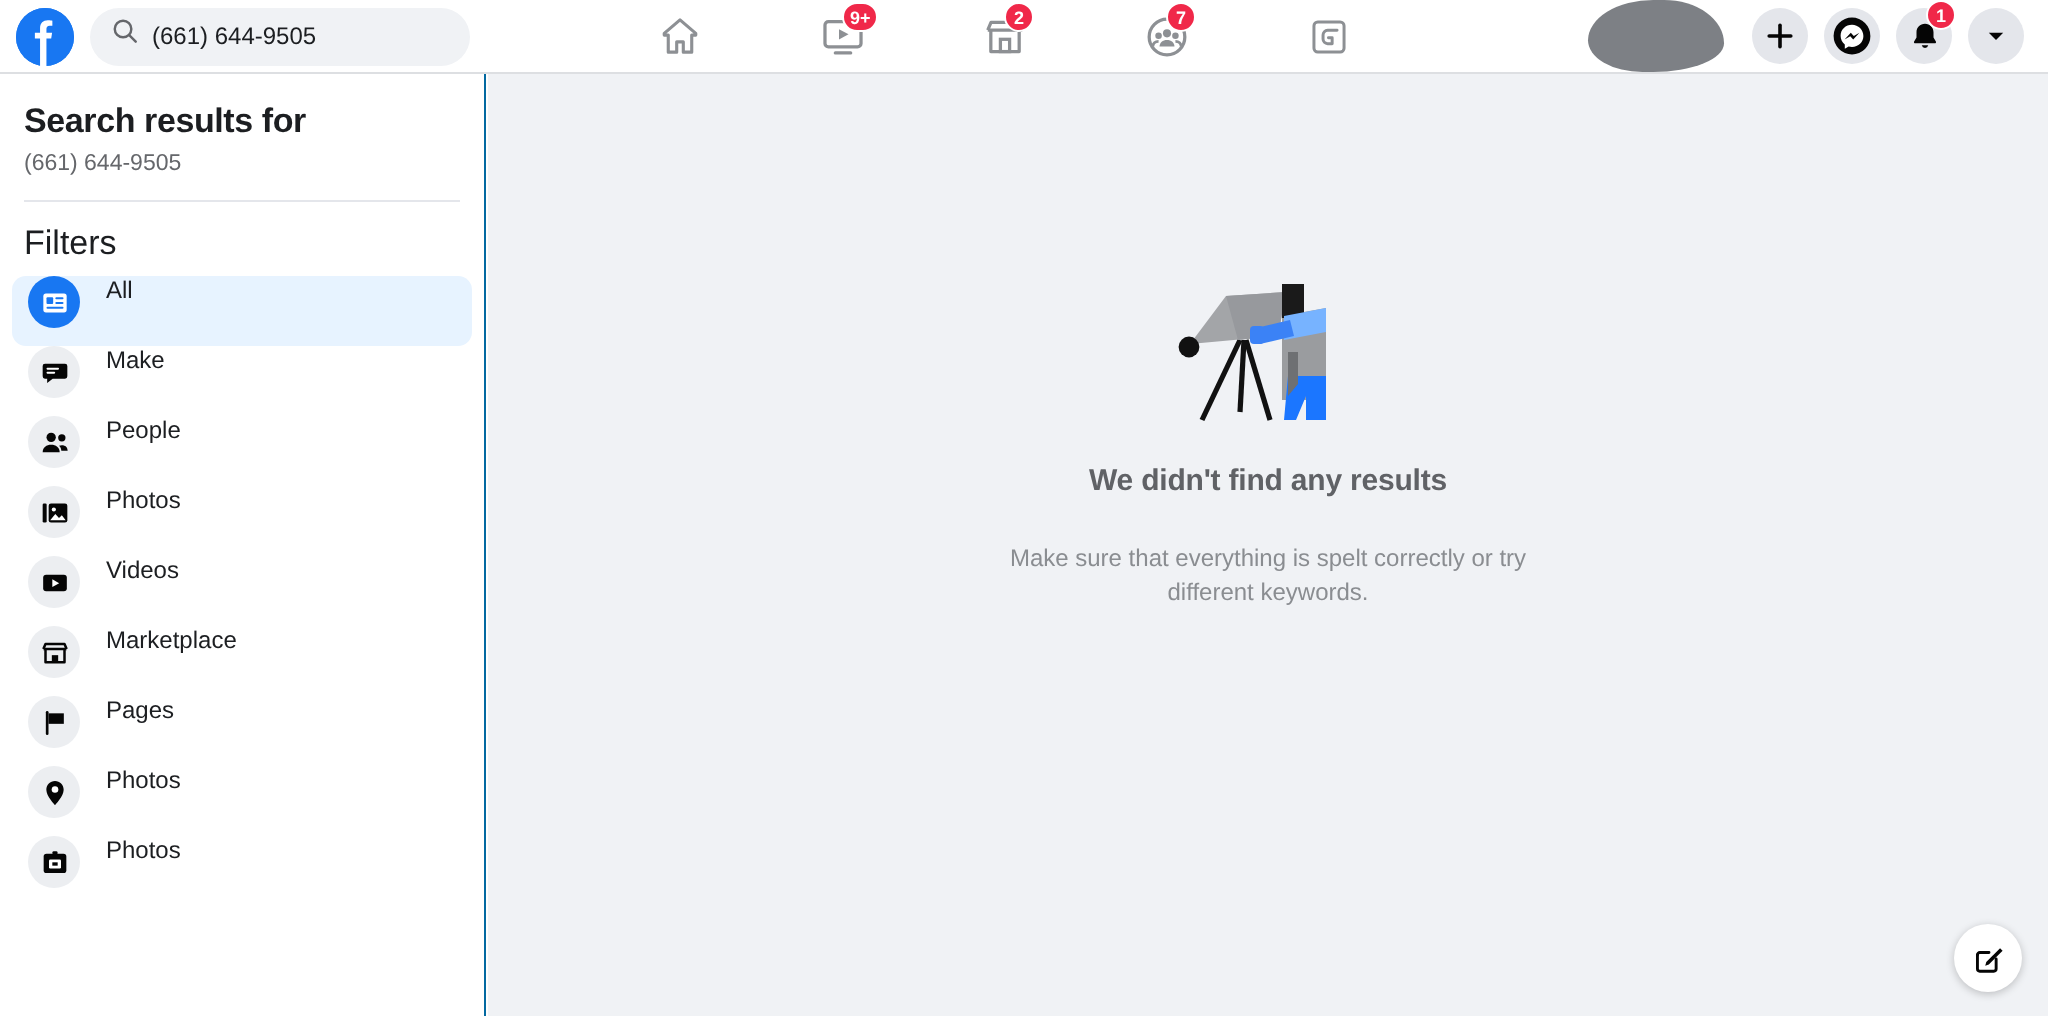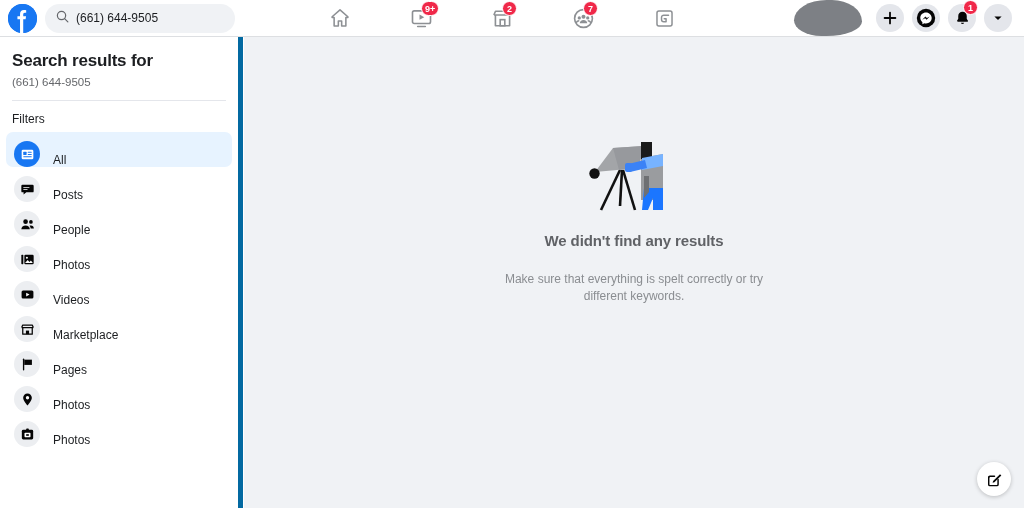--- a/index.html
+++ b/index.html
@@ -132,50 +132,50 @@
   .circle-btn svg { display: block; }
   .circle-btn .badge { top: -4px; left: 15px; }
 
   
   .sidebar {
     position: absolute;
     top: 37px; left: 0;
     width: 243px;
     height: 471px;
     background: #ffffff;
-    border-right: 5px solid #0369a1;
+    border-right: 1px solid #0369a1;
     padding: 0;
   }
   .sb-title {
     font-size: 17px;
     font-weight: bold;
     color: #1c1e21;
     padding: 14px 12px 0 12px;
     letter-spacing: -0.2px;
   }
   .sb-query {
     font-size: 11.5px;
     color: #65676b;
     padding: 5px 12px 0 12px;
   }
   .sb-divider {
     height: 1px;
     background: #e4e6eb;
     margin: 12px 12px 0 12px;
   }
   .sb-filters-label {
-    font-size: 12px;
+    font-size: 17px;
     color: #1c1e21;
     font-weight: normal;
     padding: 11px 12px 6px 12px;
   }
   .filter-list { padding: 0 6px; }
   .filter-item {
     display: flex;
-    align-items: flex-end;
+    align-items: flex-start;
     gap: 13px;
     height: 35px;
     padding: 0 8px;
     border-radius: 7px;
     cursor: pointer;
   }
   .filter-item.active { background: #e7f3ff; }
   .fi-icon {
     width: 26px; height: 26px;
     border-radius: 50%;
@@ -391,21 +391,21 @@
     </div>
 
     <div class="filter-item">
       <span class="fi-icon">
         <svg width="15" height="15" viewBox="0 0 18 18">
           <path d="M3 3.4h12a1.4 1.4 0 0 1 1.4 1.4v6.2a1.4 1.4 0 0 1-1.4 1.4H7.6l-3.3 2.6v-2.6H3a1.4 1.4 0 0 1-1.4-1.4V4.8A1.4 1.4 0 0 1 3 3.4z" fill="#050505"></path>
           <rect x="3.9" y="5.9" width="7.5" height="1.1" rx="0.5" fill="#ffffff"></rect>
           <rect x="3.9" y="8.3" width="5.2" height="1.1" rx="0.5" fill="#ffffff"></rect>
         </svg>
       </span>
-      <span class="fi-label">Posts</span>
+      <span class="fi-label">Make</span>
     </div>
 
     <div class="filter-item">
       <span class="fi-icon">
         <svg width="15" height="15" viewBox="0 0 18 18">
           <circle cx="6.7" cy="5.6" r="2.8" fill="#050505"></circle>
           <path d="M1.6 14.6c0-2.9 2.3-4.5 5.1-4.5s5.1 1.6 5.1 4.5z" fill="#050505"></path>
           <circle cx="13.1" cy="5.9" r="2.2" fill="#050505"></circle>
           <path d="M11.4 10.6c.55-.2 1.13-.3 1.7-.3 2.2 0 3.5 1.25 3.5 3.4h-3.8c0-1.2-.5-2.3-1.4-3.1z" fill="#050505"></path>
         </svg>

